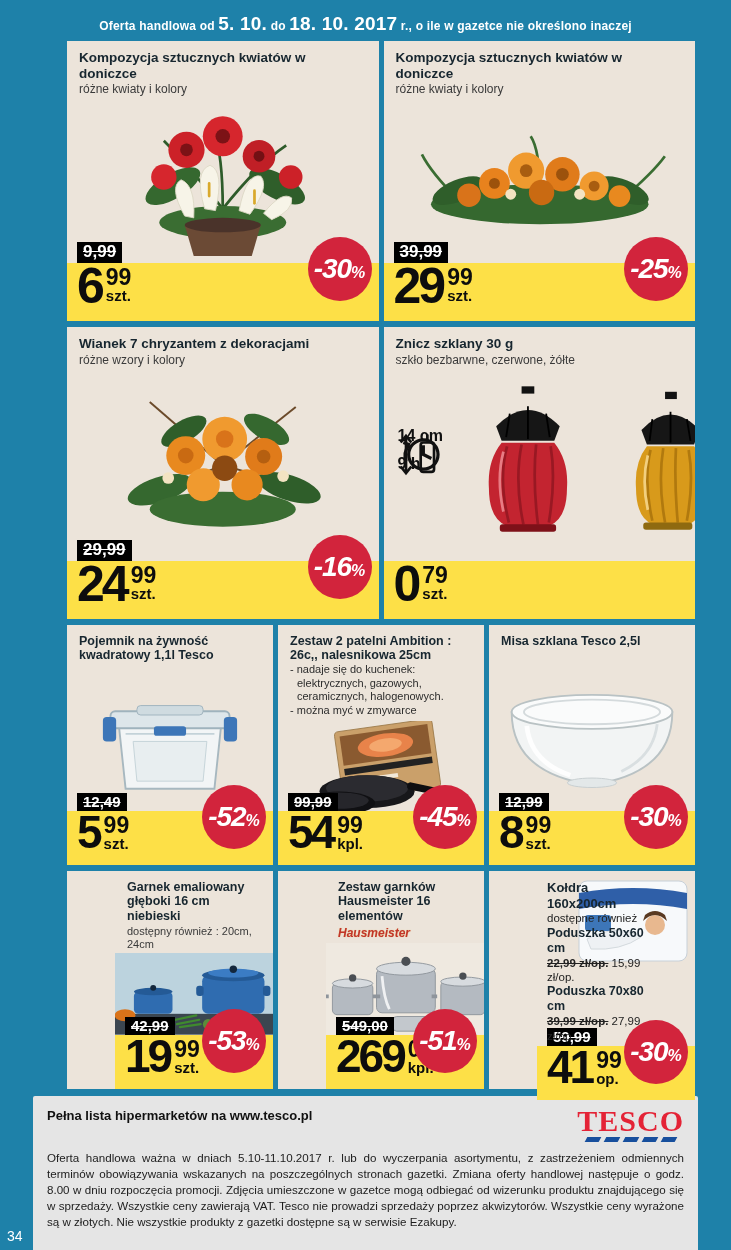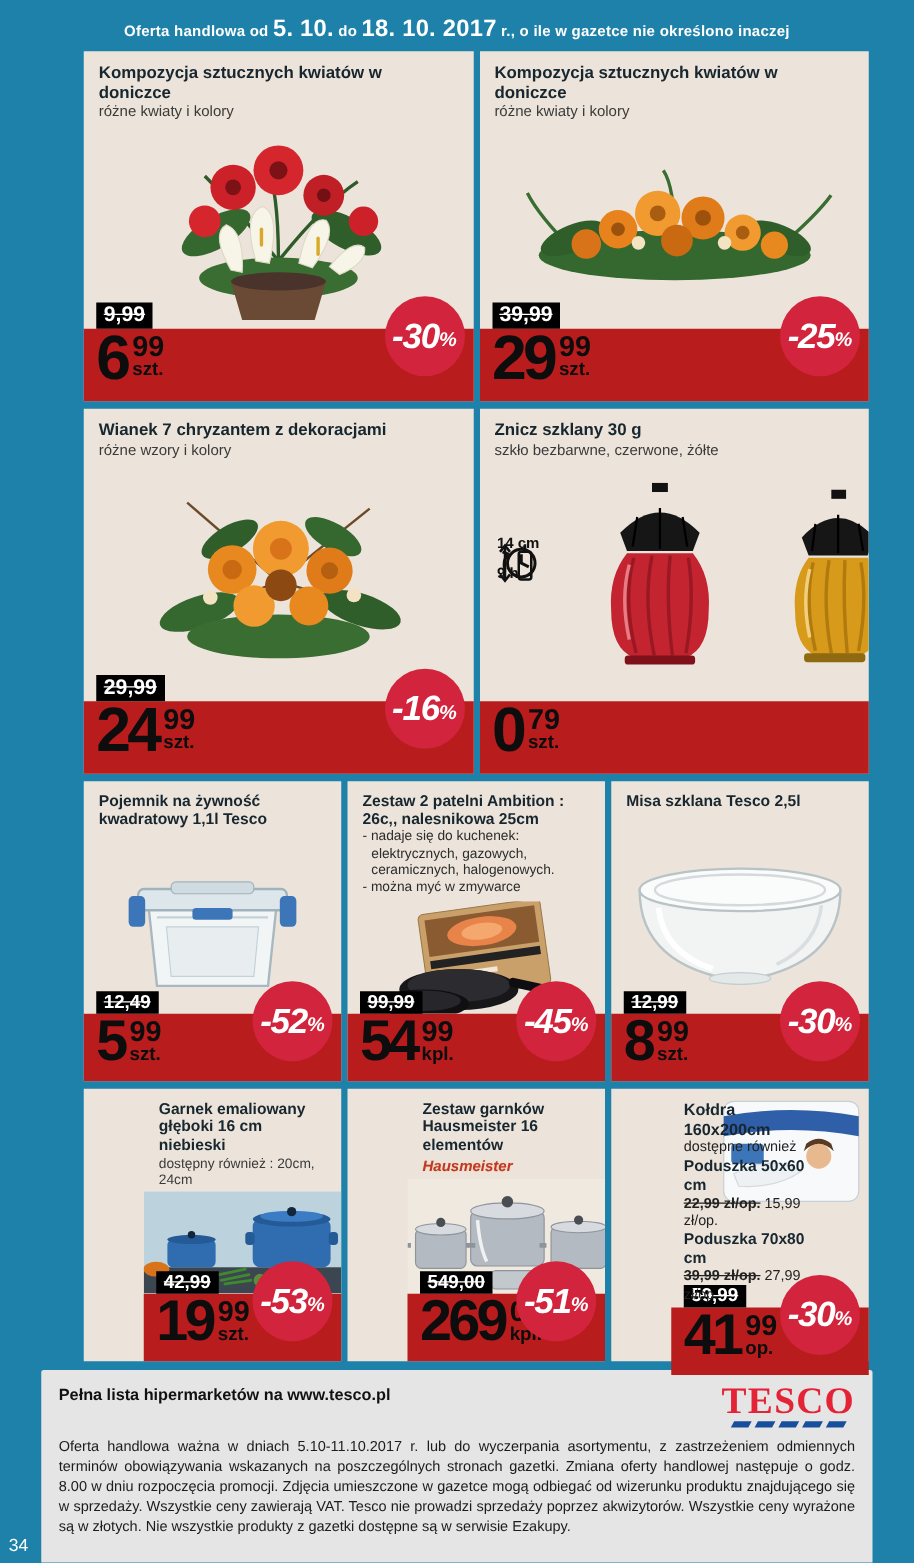--- a/index.html
+++ b/index.html
@@ -19,37 +19,37 @@
   .tile-head{padding:9px 12px 3px;position:relative;z-index:3;}
   .t-title{font-size:13.5px;font-weight:bold;color:#17262f;line-height:1.15;}
   .r3 .t-title,.r4 .t-title{font-size:12.5px;}
   .t-sub{font-size:12px;color:#3a3a3a;margin-top:2px;line-height:1.15;}
   .r3 .t-sub,.r4 .t-sub{font-size:11px;}
   .t-detail{font-size:11px;color:#2c2c2c;line-height:1.25;}
   .t-detail.ind{padding-left:7px;}
   .tile-img{flex:1;position:relative;overflow:hidden;}
   .tile-img svg{position:absolute;inset:0;width:100%;height:100%;}
   
-  .strip{background:#b91c1c;position:relative;padding:3px 8px 5px 10px;min-height:46px;z-index:2;}
+  .strip{background:#fde047;position:relative;padding:3px 8px 5px 10px;min-height:46px;z-index:2;}
   .r1 .strip,.r2 .strip{min-height:50px;}
   .oldprice{position:absolute;bottom:100%;left:10px;background:#000;color:#fff;font-weight:bold;font-size:17px;padding:0 6px 1px;text-decoration:line-through;white-space:nowrap;}
   .r3 .oldprice,.r4 .oldprice{font-size:15px;}
   .price{display:flex;align-items:flex-start;}
   .p-int{font-size:50px;font-weight:bold;color:#0d0d0d;line-height:.82;letter-spacing:-3px;}
   .r3 .p-int,.r4 .p-int{font-size:46px;}
   .p-side{display:flex;flex-direction:column;margin-left:4px;padding-top:1px;}
   .p-dec{font-size:23px;font-weight:bold;color:#0d0d0d;line-height:.9;}
   .p-unit{font-size:15px;font-weight:bold;color:#0d0d0d;line-height:1;}
   
   .badge{position:absolute;right:7px;top:-26px;width:64px;height:64px;border-radius:50%;background:#d2243c;color:#fff;display:flex;align-items:center;justify-content:center;font-weight:bold;font-style:italic;z-index:4;}
   .badge .num{font-size:28px;letter-spacing:-1px;}
   .badge .pct{font-size:16px;margin-top:8px;}
   
   .spec{position:absolute;left:14px;top:56px;z-index:3;}
-  .spec .lab{font-size:12px;font-weight:bold;color:#111;margin:1px 0 10px 0;}
+  .spec .lab{font-size:16px;font-weight:bold;color:#111;margin:1px 0 10px 0;}
   
   .koldra-head{padding:9px 10px 3px;position:relative;z-index:3;width:62%;}
   .k-line{font-size:11.5px;line-height:1.25;color:#222;}
   .k-bold{font-size:12.5px;font-weight:bold;color:#17262f;line-height:1.2;}
   .k-struck{text-decoration:line-through;font-weight:bold;}
   .k-new{font-weight:normal;}
   .pack{position:absolute;top:8px;right:6px;width:112px;height:84px;z-index:2;}
   .brandlogo{font-size:12px;font-weight:bold;font-style:italic;color:#c2362b;margin-top:3px;text-shadow:0 0 1px #e8c27a;}
   
   .footer{margin:7px 33px 0;background:#e5e5e5;border-radius:2px;padding:10px 14px 24px;}

